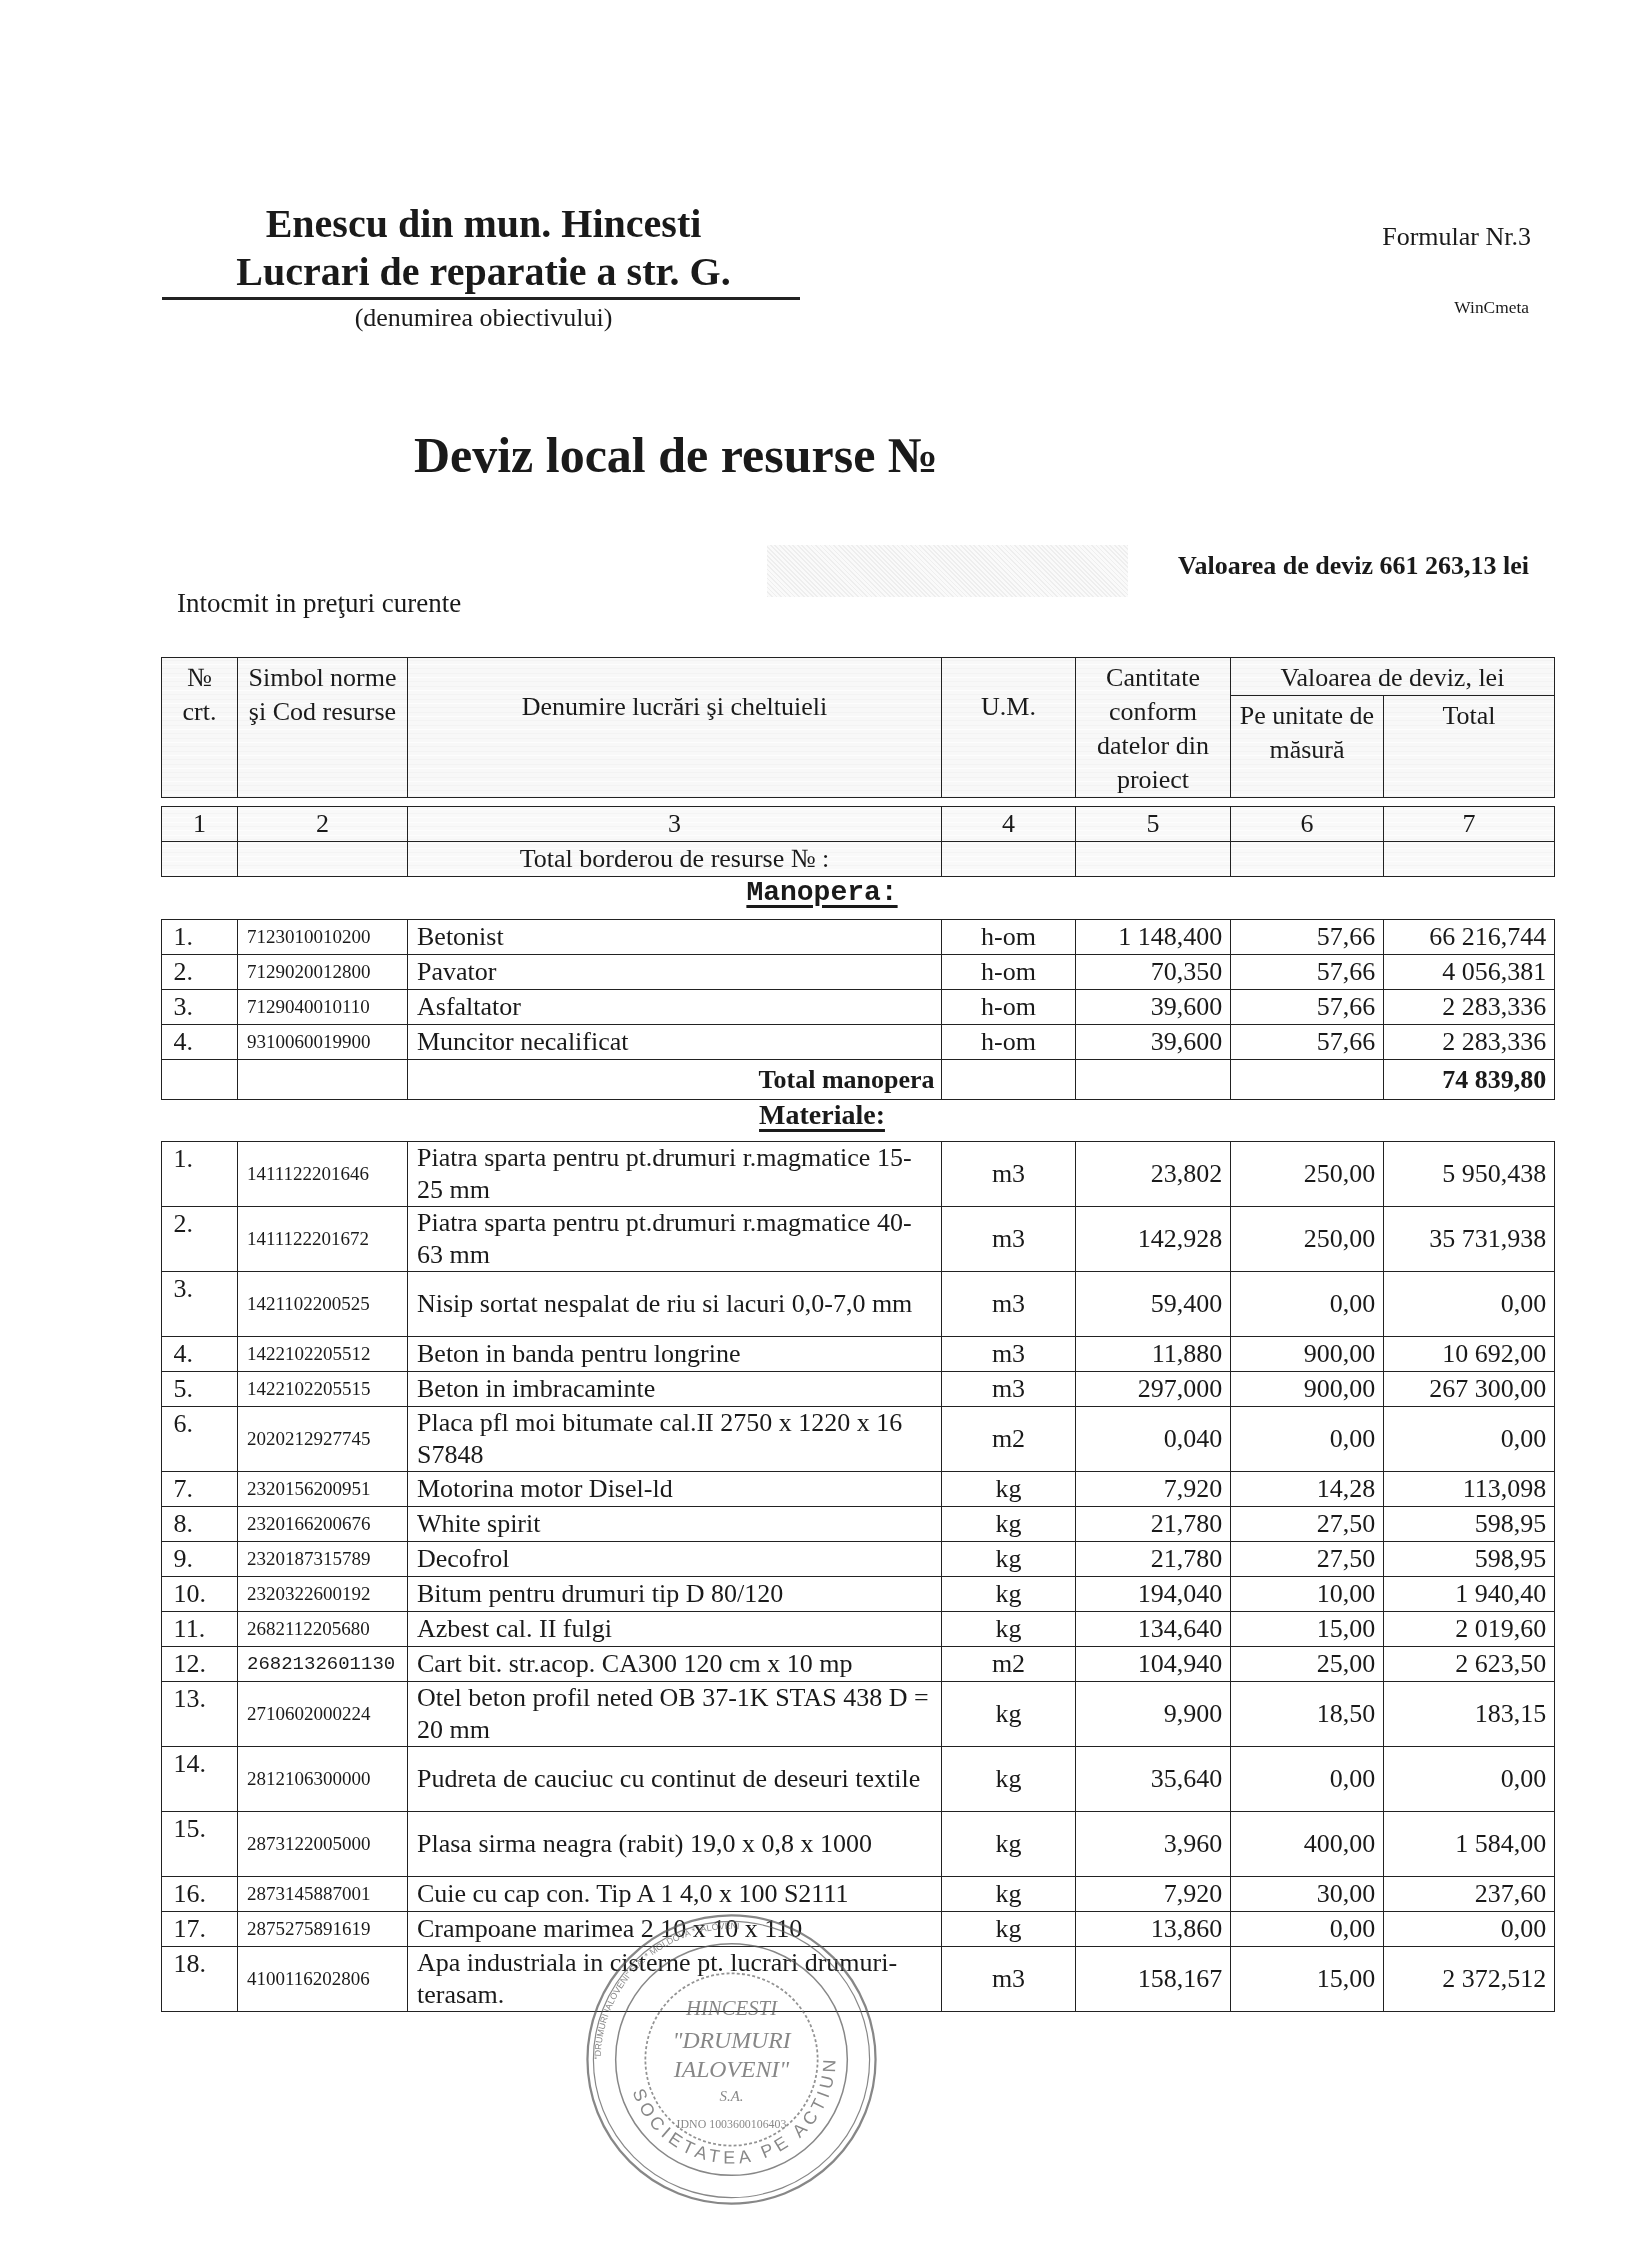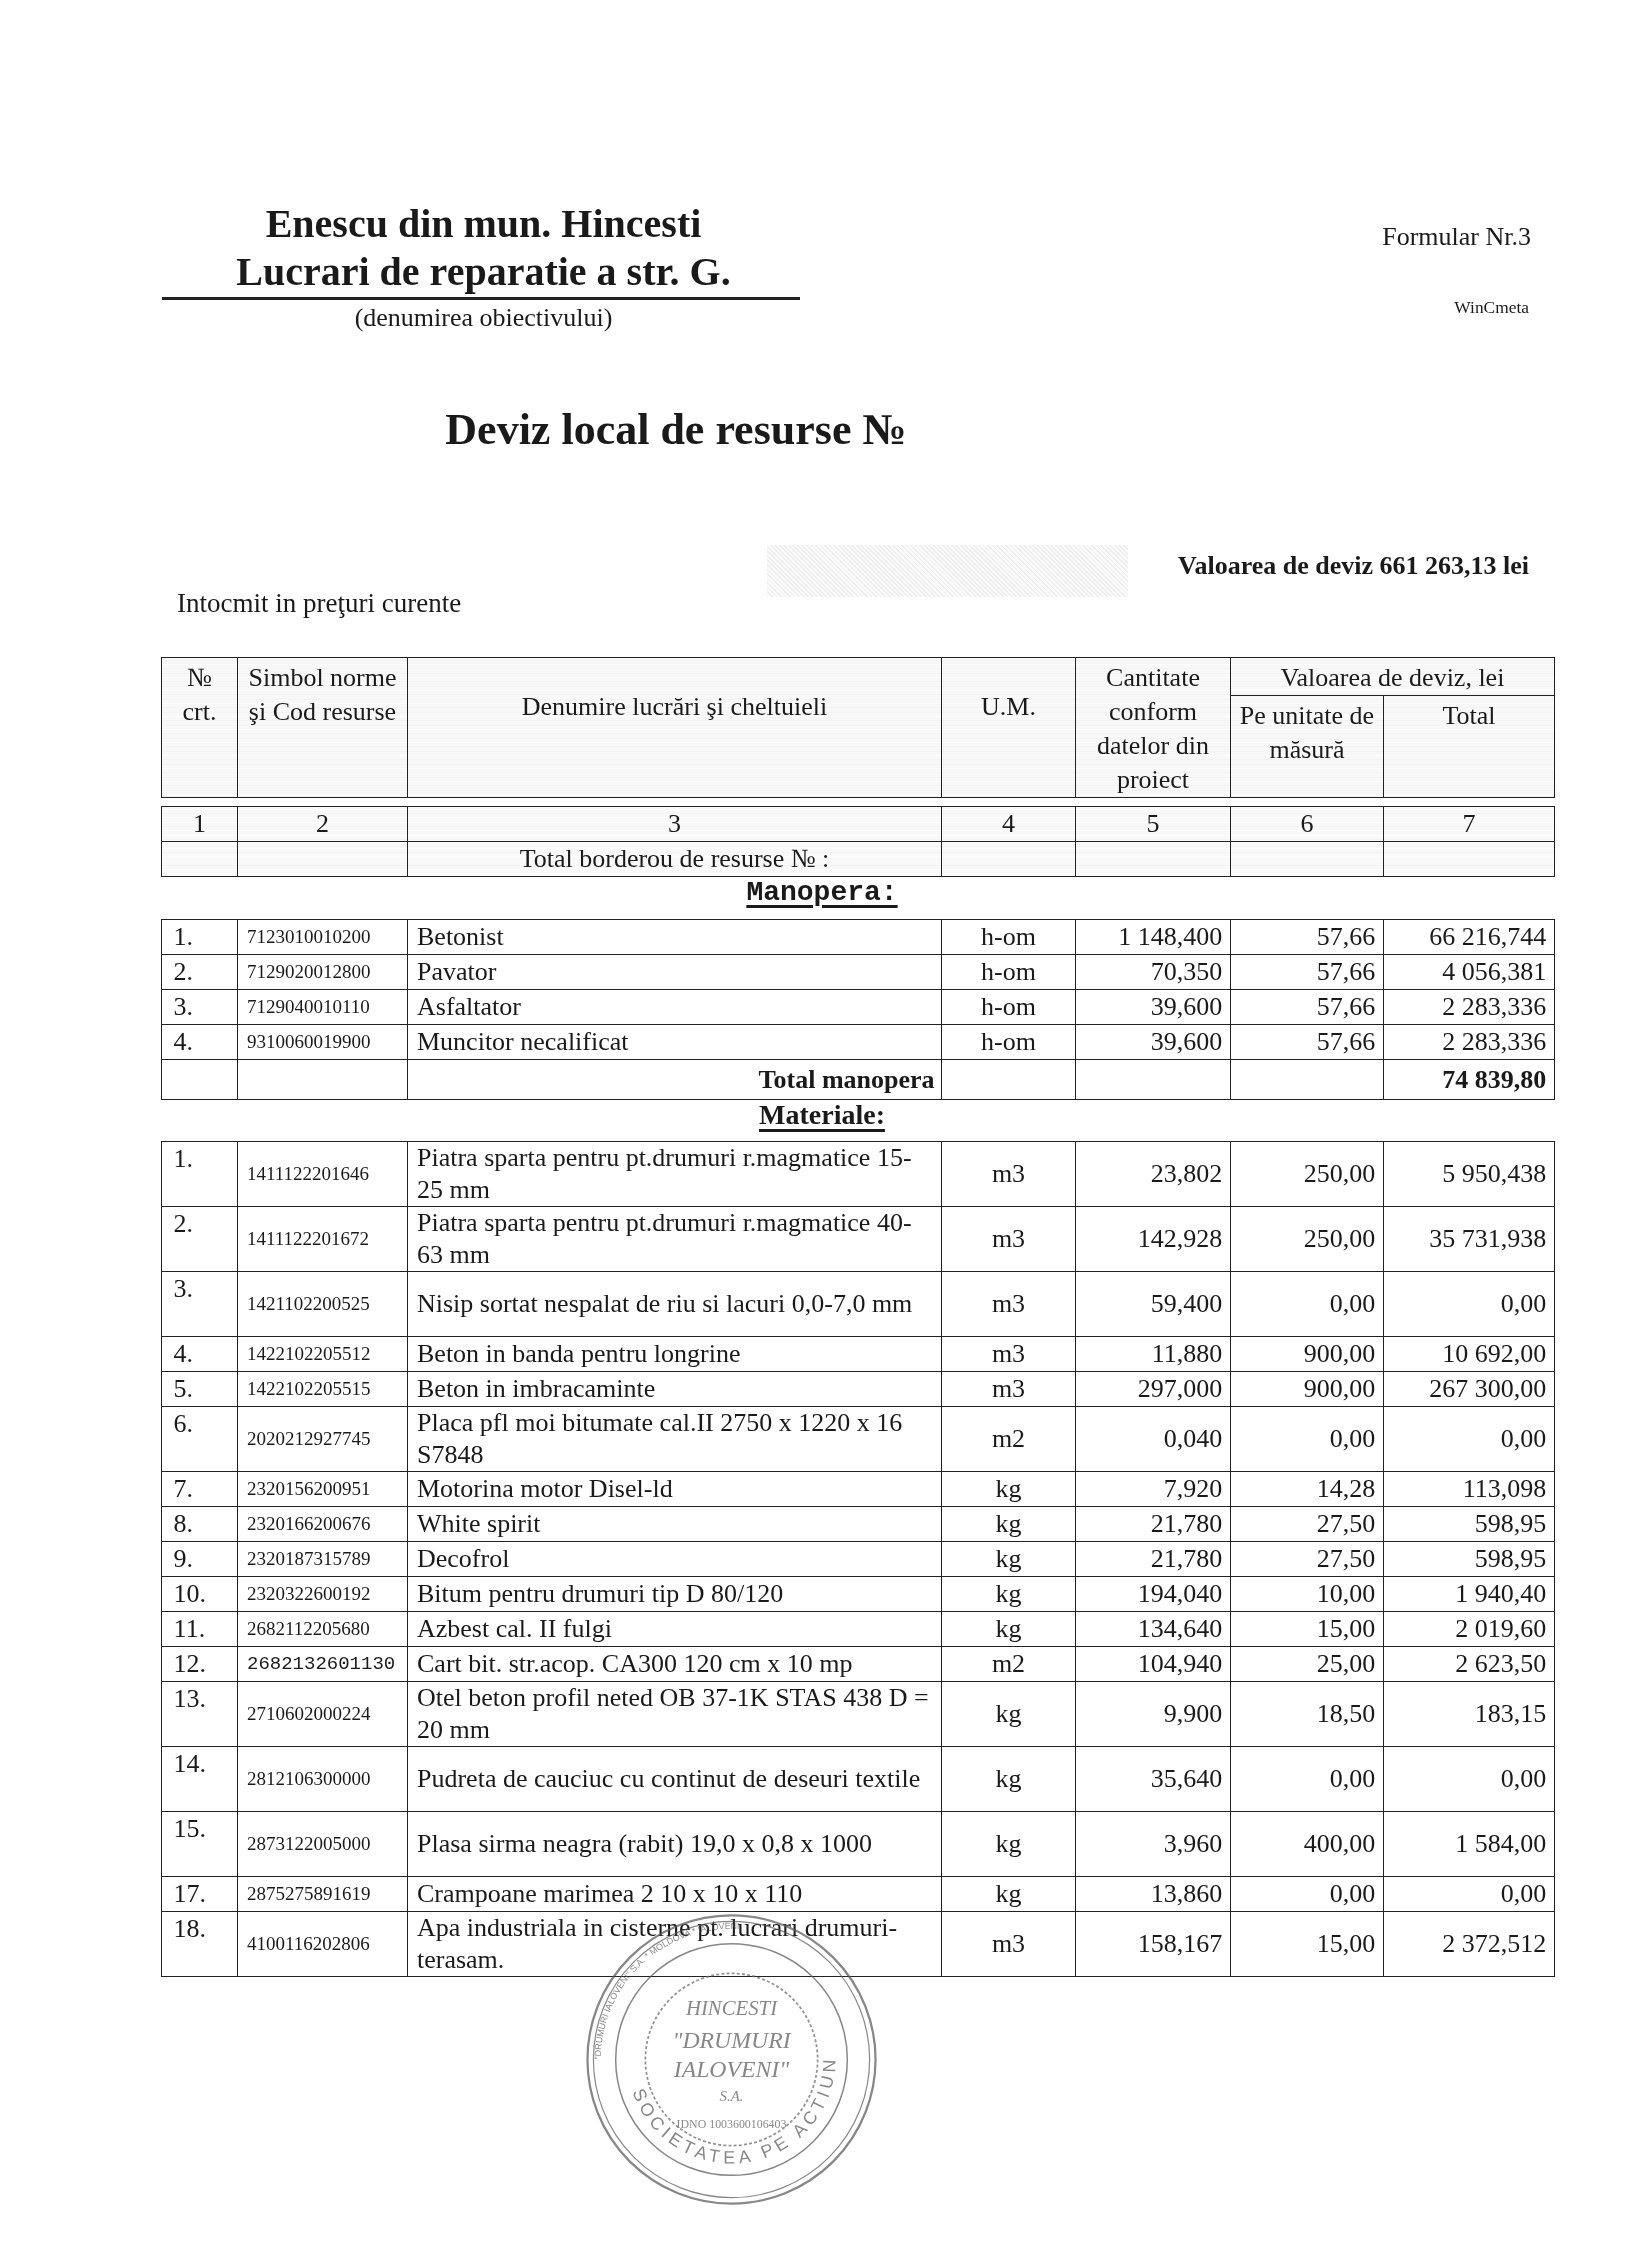--- a/index.html
+++ b/index.html
@@ -5,21 +5,21 @@
   html, body { margin:0; padding:0; background:#ffffff; }
   body { width:1644px; height:2261px; position:relative; overflow:hidden;
          font-family:"Liberation Serif", serif; color:#1a1a1a; }
   .abs { position:absolute; }
   .obj-title { left:161px; top:200px; width:645px; text-align:center;
                font-size:40px; font-weight:bold; line-height:48px; }
   .obj-rule { left:162px; top:297px; width:638px; height:2.6px; background:#222; }
   .obj-sub { left:161px; top:303px; width:645px; text-align:center; font-size:26px; }
   .formular { right:113px; top:222px; font-size:26px; }
   .wincmeta { right:115px; top:297px; font-size:17.4px; }
-  .doc-title { left:0; width:1352px; top:404px; text-align:center; font-size:44px; font-weight:bold; }
+  .doc-title { left:0; width:1352px; top:426px; text-align:center; font-size:50px; font-weight:bold; }
   .valoarea { right:115px; top:551px; font-size:26px; font-weight:bold; }
   .valoarea-bg { left:767px; top:545px; width:361px; height:52px;
                  background:repeating-linear-gradient(45deg,#eee 0 1.3px,#fafafa 1.3px 3.2px); }
   .intocmit { left:177px; top:588px; font-size:27px; }
 
   table { border-collapse:collapse; position:absolute; left:161px; width:1392px;
           table-layout:fixed; font-family:"Liberation Serif", serif; }
   td, th { border:1.9px solid #222; font-weight:normal; font-size:26px; padding:0 6.4px;
            line-height:34px; vertical-align:middle; }
   col.c1 { width:76px; } col.c2 { width:170px; } col.c3 { width:534px; }
@@ -328,20 +328,29 @@
         <td class="r" style="height: 64px;">0,00</td>
       </tr>
       <tr>
         <td class="nr" style="height: 64px;">15.</td>
         <td class="code" style="height: 64px;">2873122005000</td>
         <td class="name" style="height: 64px;">Plasa sirma neagra (rabit)  19,0 x 0,8 x 1000</td>
         <td class="um" style="height: 64px;">kg</td>
         <td class="r" style="height: 64px;">3,960</td>
         <td class="r" style="height: 64px;">400,00</td>
         <td class="r" style="height: 64px;">1 584,00</td>
+      </tr>
+      <tr>
+        <td class="nr" style="height: 30px;">16.</td>
+        <td class="code" style="height: 30px;">2873145887001</td>
+        <td class="name" style="height: 30px;">Cuie cu cap con. Tip A 1 4,0 x 100  S2111</td>
+        <td class="um" style="height: 30px;">kg</td>
+        <td class="r" style="height: 30px;">7,920</td>
+        <td class="r" style="height: 30px;">30,00</td>
+        <td class="r" style="height: 30px;">237,60</td>
       </tr>
       <tr>
         <td class="nr" style="height: 30px;">17.</td>
         <td class="code" style="height: 30px;">2875275891619</td>
         <td class="name" style="height: 30px;">Crampoane marimea 2 10 x 10 x 110</td>
         <td class="um" style="height: 30px;">kg</td>
         <td class="r" style="height: 30px;">13,860</td>
         <td class="r" style="height: 30px;">0,00</td>
         <td class="r" style="height: 30px;">0,00</td>
       </tr>

